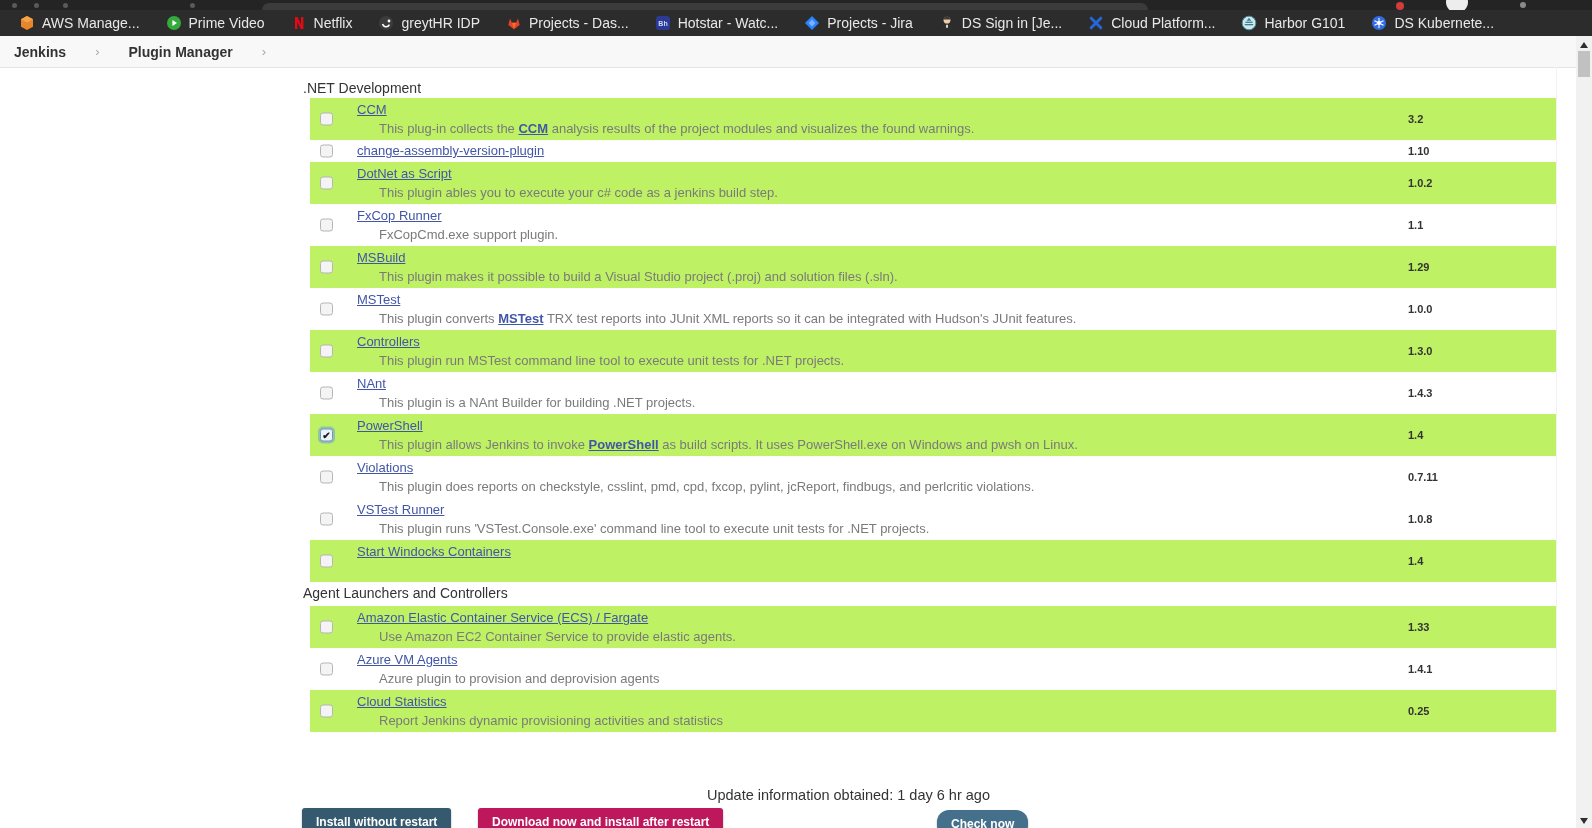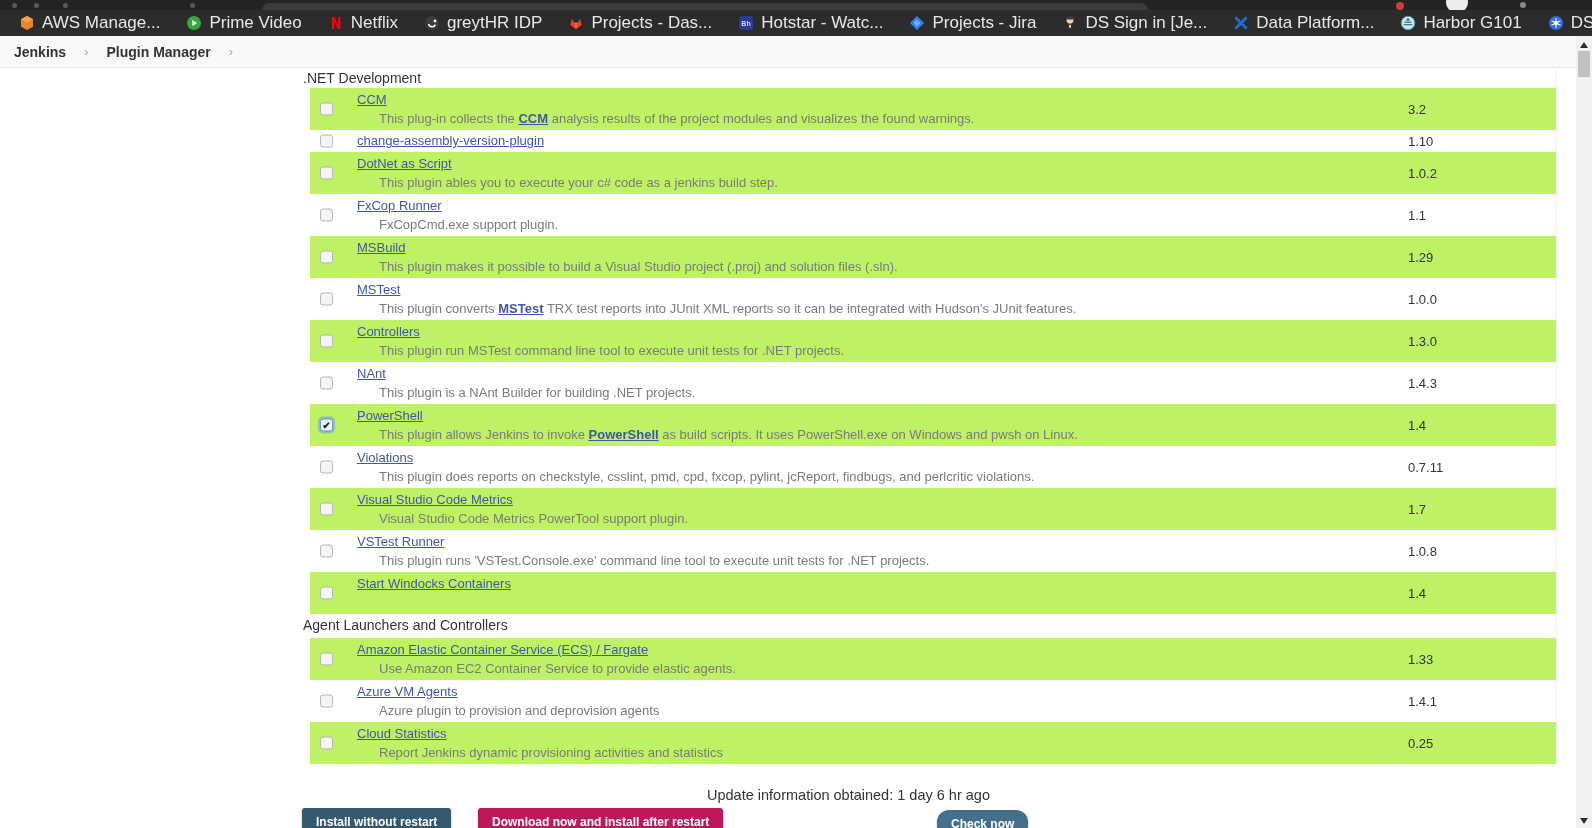--- a/index.html
+++ b/index.html
@@ -14,37 +14,37 @@
   .rec-dot   { position:absolute; top:2px; left:1396px; width:8px; height:8px; border-radius:50%; background:#d43b3b; }
   .profile-circle { position:absolute; top:-9px; left:1446px; width:22px; height:22px; border-radius:50%; background:#ededed; }
   .menu-dot  { position:absolute; top:2px; left:1520px; width:6px; height:6px; border-radius:50%; background:#8a8a8a; }
 
   
   .bookmarks-bar {
     position:absolute; top:10px; left:0; width:1592px; height:26px; background:#2c2c2c;
     display:flex; align-items:center; padding-left:6px; box-sizing:border-box;
   }
   .bm-item { display:flex; align-items:center; gap:7px; padding:0 13px; height:100%; cursor:pointer; }
-  .bm-label { color:#e8e8e8; font-size:17px; white-space:nowrap; }
+  .bm-label { color:#e8e8e8; font-size:14px; white-space:nowrap; }
   .bm-icon { width:16px; height:16px; display:inline-flex; flex:0 0 16px; }
   .bm-icon svg { width:16px; height:16px; }
 
   
   .breadcrumb-bar {
     position:absolute; top:36px; left:0; width:1576px; height:32px; background:#f8f8f8;
-    border-bottom:1px solid #e4e4e4; display:flex; align-items:center; gap:18px;
+    border-bottom:1px solid #e4e4e4; display:flex; align-items:center; gap:29px;
     padding-left:14px; box-sizing:border-box;
   }
   .crumb { font-size:14px; font-weight:bold; color:#333; cursor:pointer; }
   .crumb-sep { color:#a8a8a8; font-weight:normal; font-size:13px; }
 
   
   .content { position:absolute; top:69px; left:0; width:1576px; bottom:0; background:#fff; }
   .plugin-table { position:absolute; left:303px; top:-2px; width:1253px; border-right:1px solid #f1f1f1; }
-  .section-title { font-size:14px; color:#333; padding:4px 0 3px 0; line-height:14px; }
+  .section-title { font-size:14px; color:#333; padding:14px 0 3px 0; line-height:14px; }
   .plugin-table > .section-title:not(:first-child) { padding-top:4px; padding-bottom:6px; }
   .plugin-row { position:relative; margin-left:7px; height:42px; }
   .plugin-row.short { height:22px; }
   .plugin-row.striped { background:#bef264; }
   .cb {
     position:absolute; left:10px; top:50%; transform:translateY(-50%);
     width:13px; height:13px; border:1px solid #b5b5b5; border-radius:3px;
     background:#f4f4f4; box-sizing:border-box; cursor:pointer;
   }
   .cb.checked {
@@ -56,21 +56,21 @@
     position:absolute; left:47px; top:4px; font-size:13px; color:#4156a6;
     text-decoration:underline; cursor:pointer; white-space:nowrap;
   }
   .plugin-row.short .plugin-name { top:3px; }
   .plugin-desc {
     position:absolute; left:69px; top:23px; font-size:13px; color:#7a7a7a; white-space:nowrap;
   }
   .plugin-desc a { color:#4156a6; font-weight:bold; text-decoration:underline; cursor:pointer; }
   .plugin-version {
     position:absolute; left:1098px; top:50%; transform:translateY(-50%);
-    font-size:13px; color:#333;
+    font-size:11px; color:#333;font-weight:bold;
   }
 
   
   .btn {
     position:absolute; height:27px; color:#fff; font-weight:bold; font-size:12px;
     border:none; border-radius:3px; padding:0 14px; box-shadow:0 1px 2px rgba(0,0,0,.35);
     cursor:pointer; font-family:inherit; white-space:nowrap;margin-top:32px;
   }
   #btn-install  { top:776px; left:302px; min-width:135px; background:#35596f; }
   #btn-download { top:776px; left:478px; min-width:210px; background:#be185d; }
@@ -173,21 +173,21 @@
         </svg>
       </span>
       <span class="bm-label">DS Sign in [Je...</span>
     </div>
     <div class="bm-item">
       <span class="bm-icon">
         <svg viewBox="0 0 16 16">
           <path d="M3.2 3.2l9.6 9.6M12.8 3.2L3.2 12.8" stroke="#2667d8" stroke-width="3" stroke-linecap="round"></path>
         </svg>
       </span>
-      <span class="bm-label">Data Platform...</span>
+      <span class="bm-label">Cloud Platform...</span>
     </div>
     <div class="bm-item">
       <span class="bm-icon">
         <svg viewBox="0 0 16 16">
           <circle cx="8" cy="8" r="6.8" fill="#cfe8ec" stroke="#4a93a8"></circle>
           <path d="M8 2.8l2.4 3H5.6z" fill="#3c7d93"></path>
           <rect x="4.4" y="6.6" width="7.2" height="1.3" fill="#3c7d93"></rect>
           <rect x="3.8" y="9" width="8.4" height="1.3" fill="#3c7d93"></rect>
         </svg>
       </span>
@@ -271,26 +271,20 @@
         <a class="plugin-name">PowerShell</a>
         <div class="plugin-desc"><span>This plugin allows Jenkins to invoke </span><a>PowerShell</a><span> as build scripts. It uses PowerShell.exe on Windows and pwsh on Linux.</span></div>
         <div class="plugin-version">1.4</div>
       </div>
       <div class="plugin-row">
         <span class="cb"></span>
         <a class="plugin-name">Violations</a>
         <div class="plugin-desc"><span>This plugin does reports on checkstyle, csslint, pmd, cpd, fxcop, pylint, jcReport, findbugs, and perlcritic violations.</span></div>
         <div class="plugin-version">0.7.11</div>
       </div>
-      <div class="plugin-row striped">
-        <span class="cb"></span>
-        <a class="plugin-name">Visual Studio Code Metrics</a>
-        <div class="plugin-desc"><span>Visual Studio Code Metrics PowerTool support plugin.</span></div>
-        <div class="plugin-version">1.7</div>
-      </div>
       <div class="plugin-row">
         <span class="cb"></span>
         <a class="plugin-name">VSTest Runner</a>
         <div class="plugin-desc"><span>This plugin runs 'VSTest.Console.exe' command line tool to execute unit tests for .NET projects.</span></div>
         <div class="plugin-version">1.0.8</div>
       </div>
       <div class="plugin-row striped">
         <span class="cb"></span>
         <a class="plugin-name">Start Windocks Containers</a>
         <div class="plugin-version">1.4</div>

